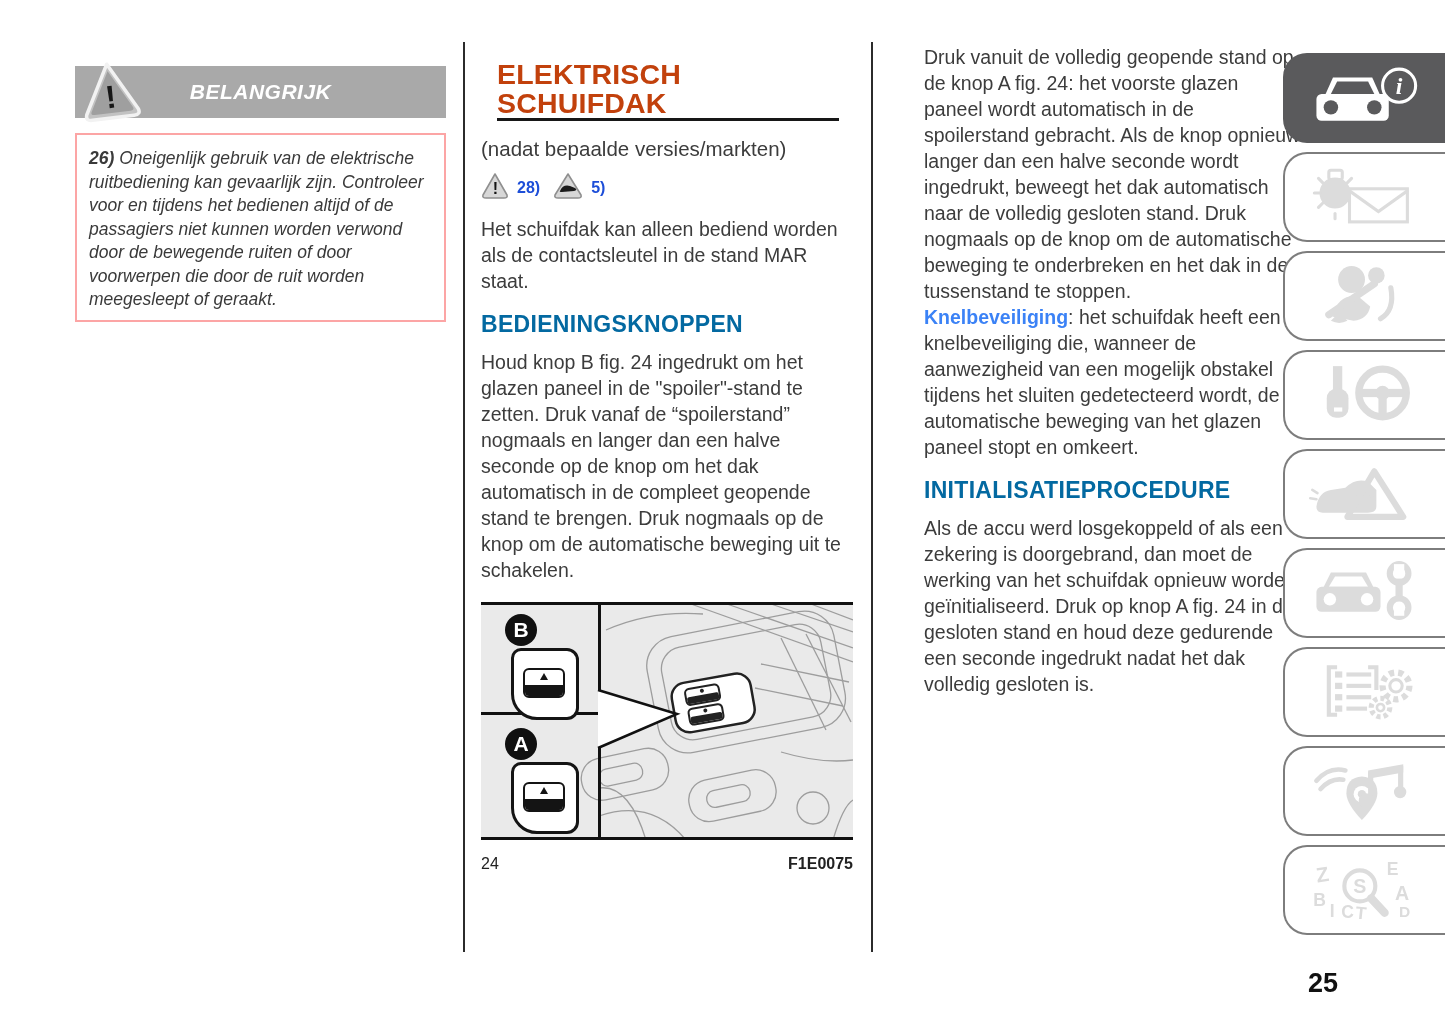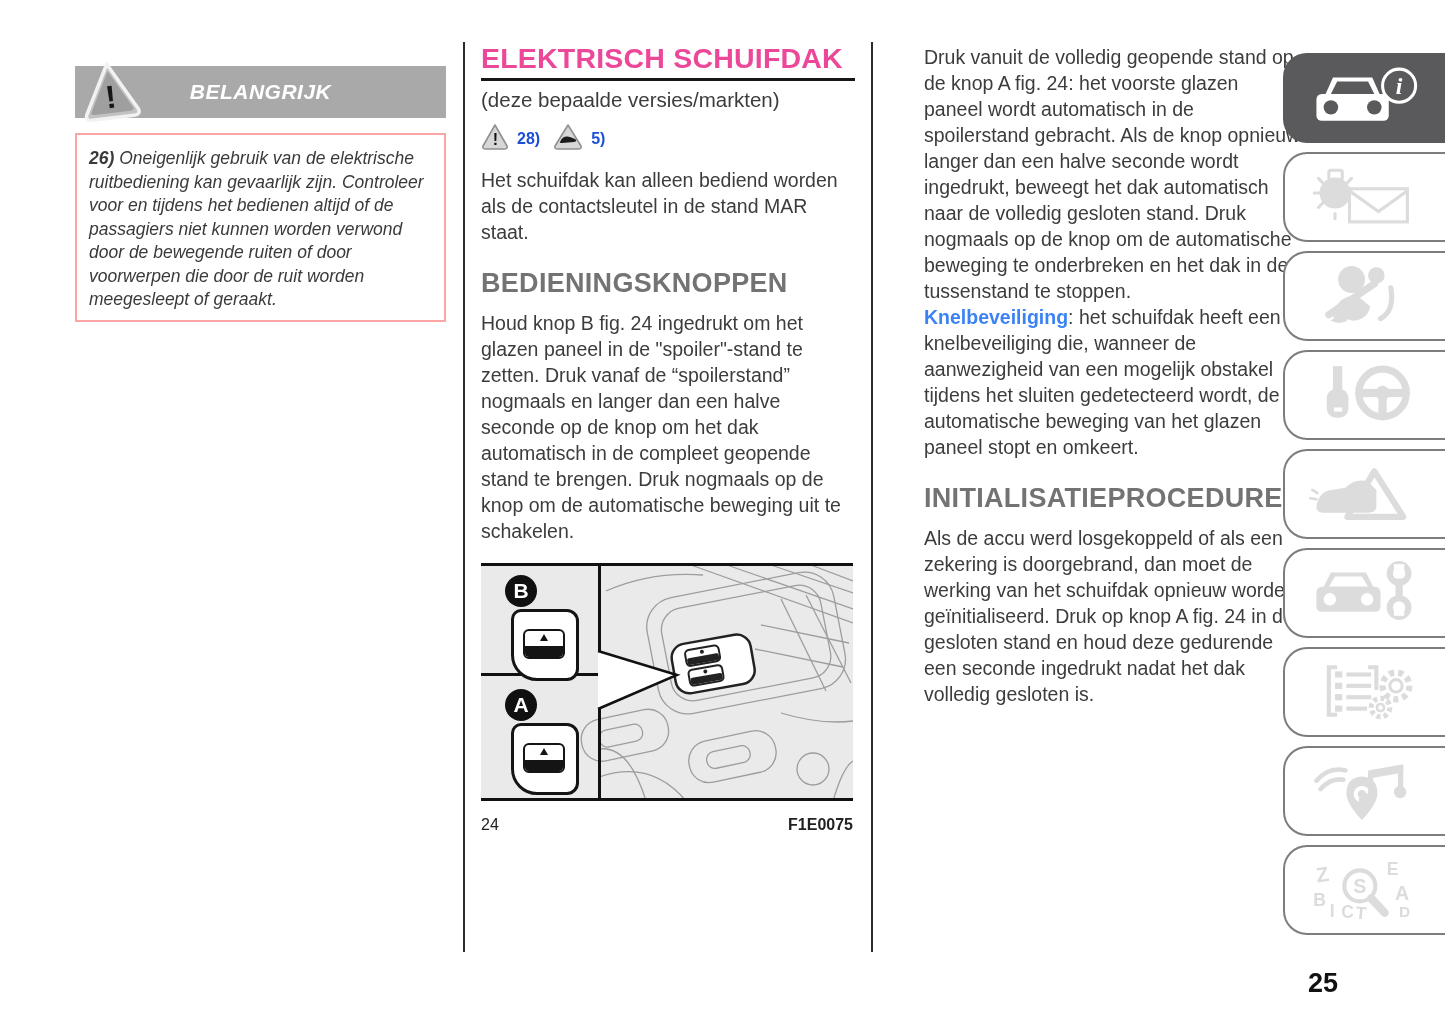--- a/index.html
+++ b/index.html
@@ -15,27 +15,27 @@
   .warn-box{margin-top:15px;border:2px solid #fca5a5;padding:12px 12px 8px 12px;font-style:italic;font-size:17.5px;line-height:23.5px;color:#3a3a3a;}
   .warn-box p{margin:0 0 8px 0;}
   .warn-box p:last-child{margin:0;}
   .warn-num{font-weight:bold;}
   
   .divider{position:absolute;top:42px;width:2px;height:910px;background:#2b2b2b;}
   #divider-1{left:463px;}
   #divider-2{left:871px;}
   
   .col-mid{position:absolute;left:481px;top:44px;width:374px;}
-  .title{margin:0;font-size:28.5px;line-height:29px;font-weight:bold;color:#ec4899;letter-spacing:.2px;border-bottom:3px solid #171717;padding-bottom:5px;}
+  .title{margin:16px;font-size:28.5px;line-height:29px;font-weight:bold;color:#c2410c;letter-spacing:.2px;border-bottom:3px solid #171717;}
   .subtitle{font-size:20.5px;margin-top:7px;color:#3c3c3c;}
   .refs{display:flex;align-items:center;gap:7px;margin-top:11px;}
   .ref-label{font-weight:bold;font-size:16px;color:#1d4ed8;}
   .para{font-size:19.5px;line-height:26px;margin:0;}
   .intro{margin-top:13px;}
-  .h2{font-size:27px;font-weight:bold;color:#737373;margin:23px 0 11px 0;letter-spacing:.3px;}
+  .h2{font-size:23px;font-weight:bold;color:#0369a1;margin:17px 0 11px 0;letter-spacing:.3px;}
   
   .figure{margin-top:19px;position:relative;width:372px;height:238px;background:#eaeaea;}
   .figure svg.art{position:absolute;left:0;top:0;}
   .badge{position:absolute;width:32px;height:32px;border-radius:50%;background:#101010;color:#fff;font-weight:bold;font-size:21px;display:flex;align-items:center;justify-content:center;}
   #badge-b{left:24px;top:12px;}
   #badge-a{left:24px;top:126px;}
   .roof-btn{position:absolute;width:62px;height:66px;background:#fff;border:3px solid #141414;border-radius:10px 12px 12px 26px;}
   #roof-btn-b{left:30px;top:46px;}
   #roof-btn-a{left:30px;top:160px;}
   .pill{position:absolute;left:9px;top:17px;width:38px;height:26px;border:2.5px solid #141414;border-radius:6px;background:#fff;overflow:hidden;}
@@ -72,21 +72,21 @@
   <div class="warn-box">
     <p><span class="warn-num">26)</span> <span>Oneigenlijk gebruik van de elektrische ruitbediening kan gevaarlijk zijn. Controleer voor en tijdens het bedienen altijd of de passagiers niet kunnen worden verwond door de bewegende ruiten of door voorwerpen die door de ruit worden meegesleept of geraakt.</span></p>
   </div>
 </div>
 
 <div class="divider" id="divider-1"></div>
 <div class="divider" id="divider-2"></div>
 
 <div class="col-mid">
   <h1 class="title">ELEKTRISCH SCHUIFDAK</h1>
-  <div class="subtitle">(deze bepaalde versies/markten)</div>
+  <div class="subtitle">(nadat bepaalde versies/markten)</div>
 
   <div class="refs">
     <span>
       <svg width="29" height="27" viewBox="0 0 29 27">
         <path d="M14 2 L26 23 Q27 26 23 26 L5 26 Q1 26 2 23 Z" fill="#d7d7d7" stroke="#8f8f8f" stroke-width="1.6" stroke-linejoin="round"></path>
         <text x="14.5" y="22" text-anchor="middle" font-size="16" font-weight="bold" fill="#141414" font-family="Liberation Sans, sans-serif">!</text>
       </svg>
     </span>
     <span class="ref-label">28)</span>
     <span style="margin-left:6px;">

